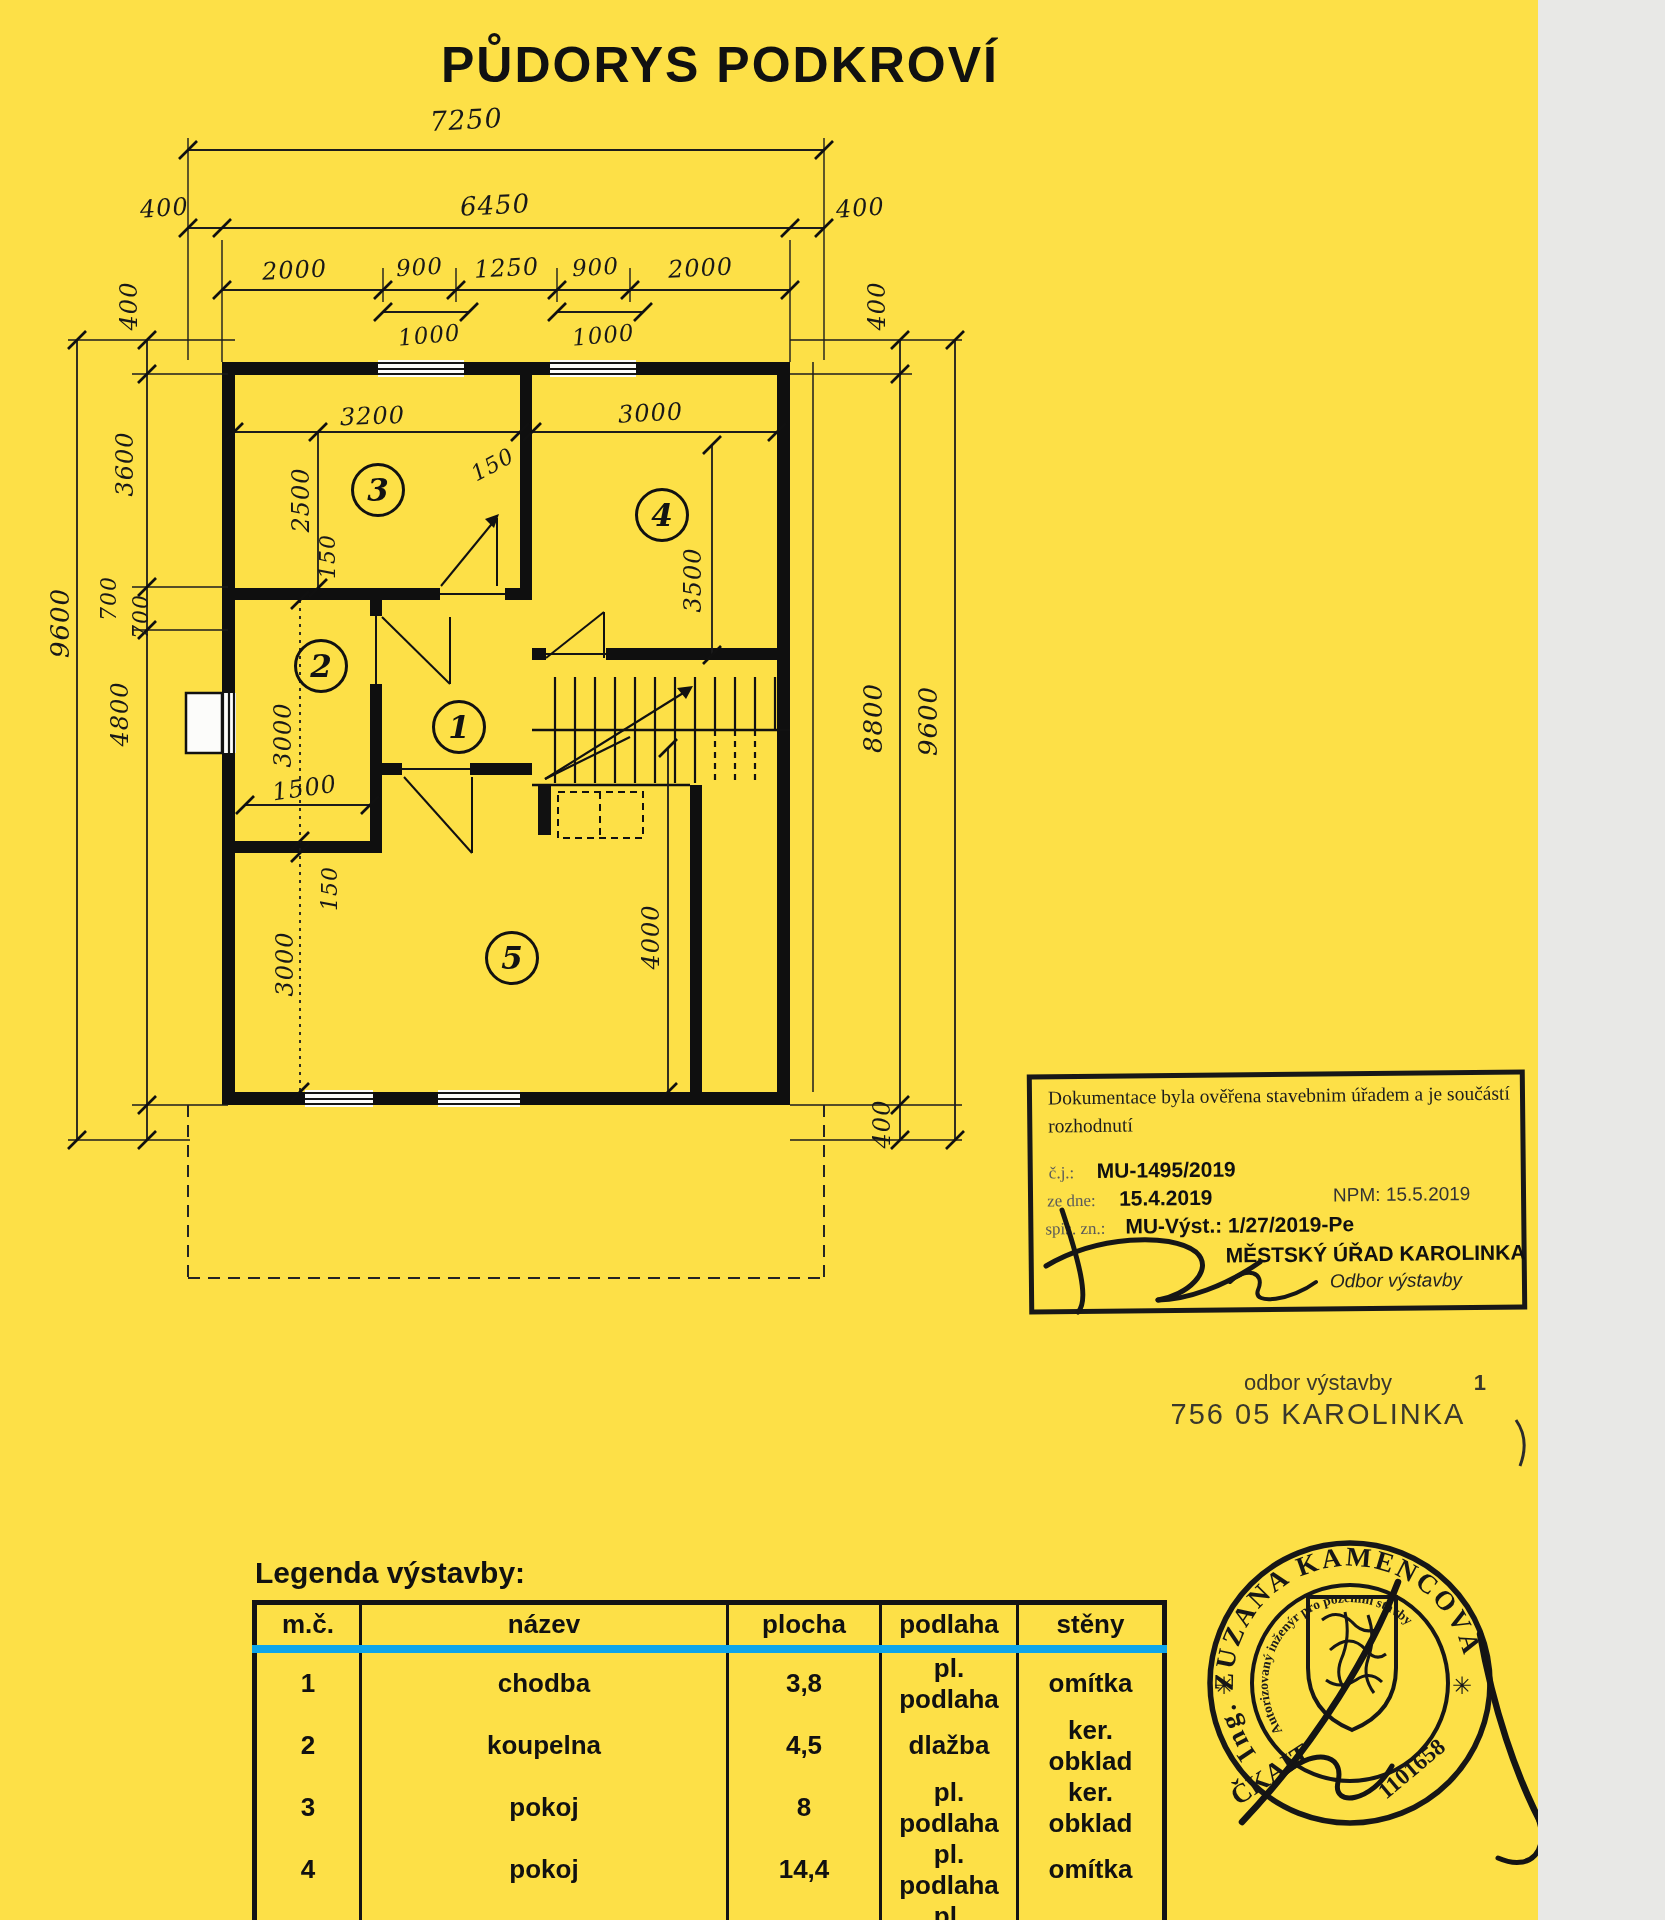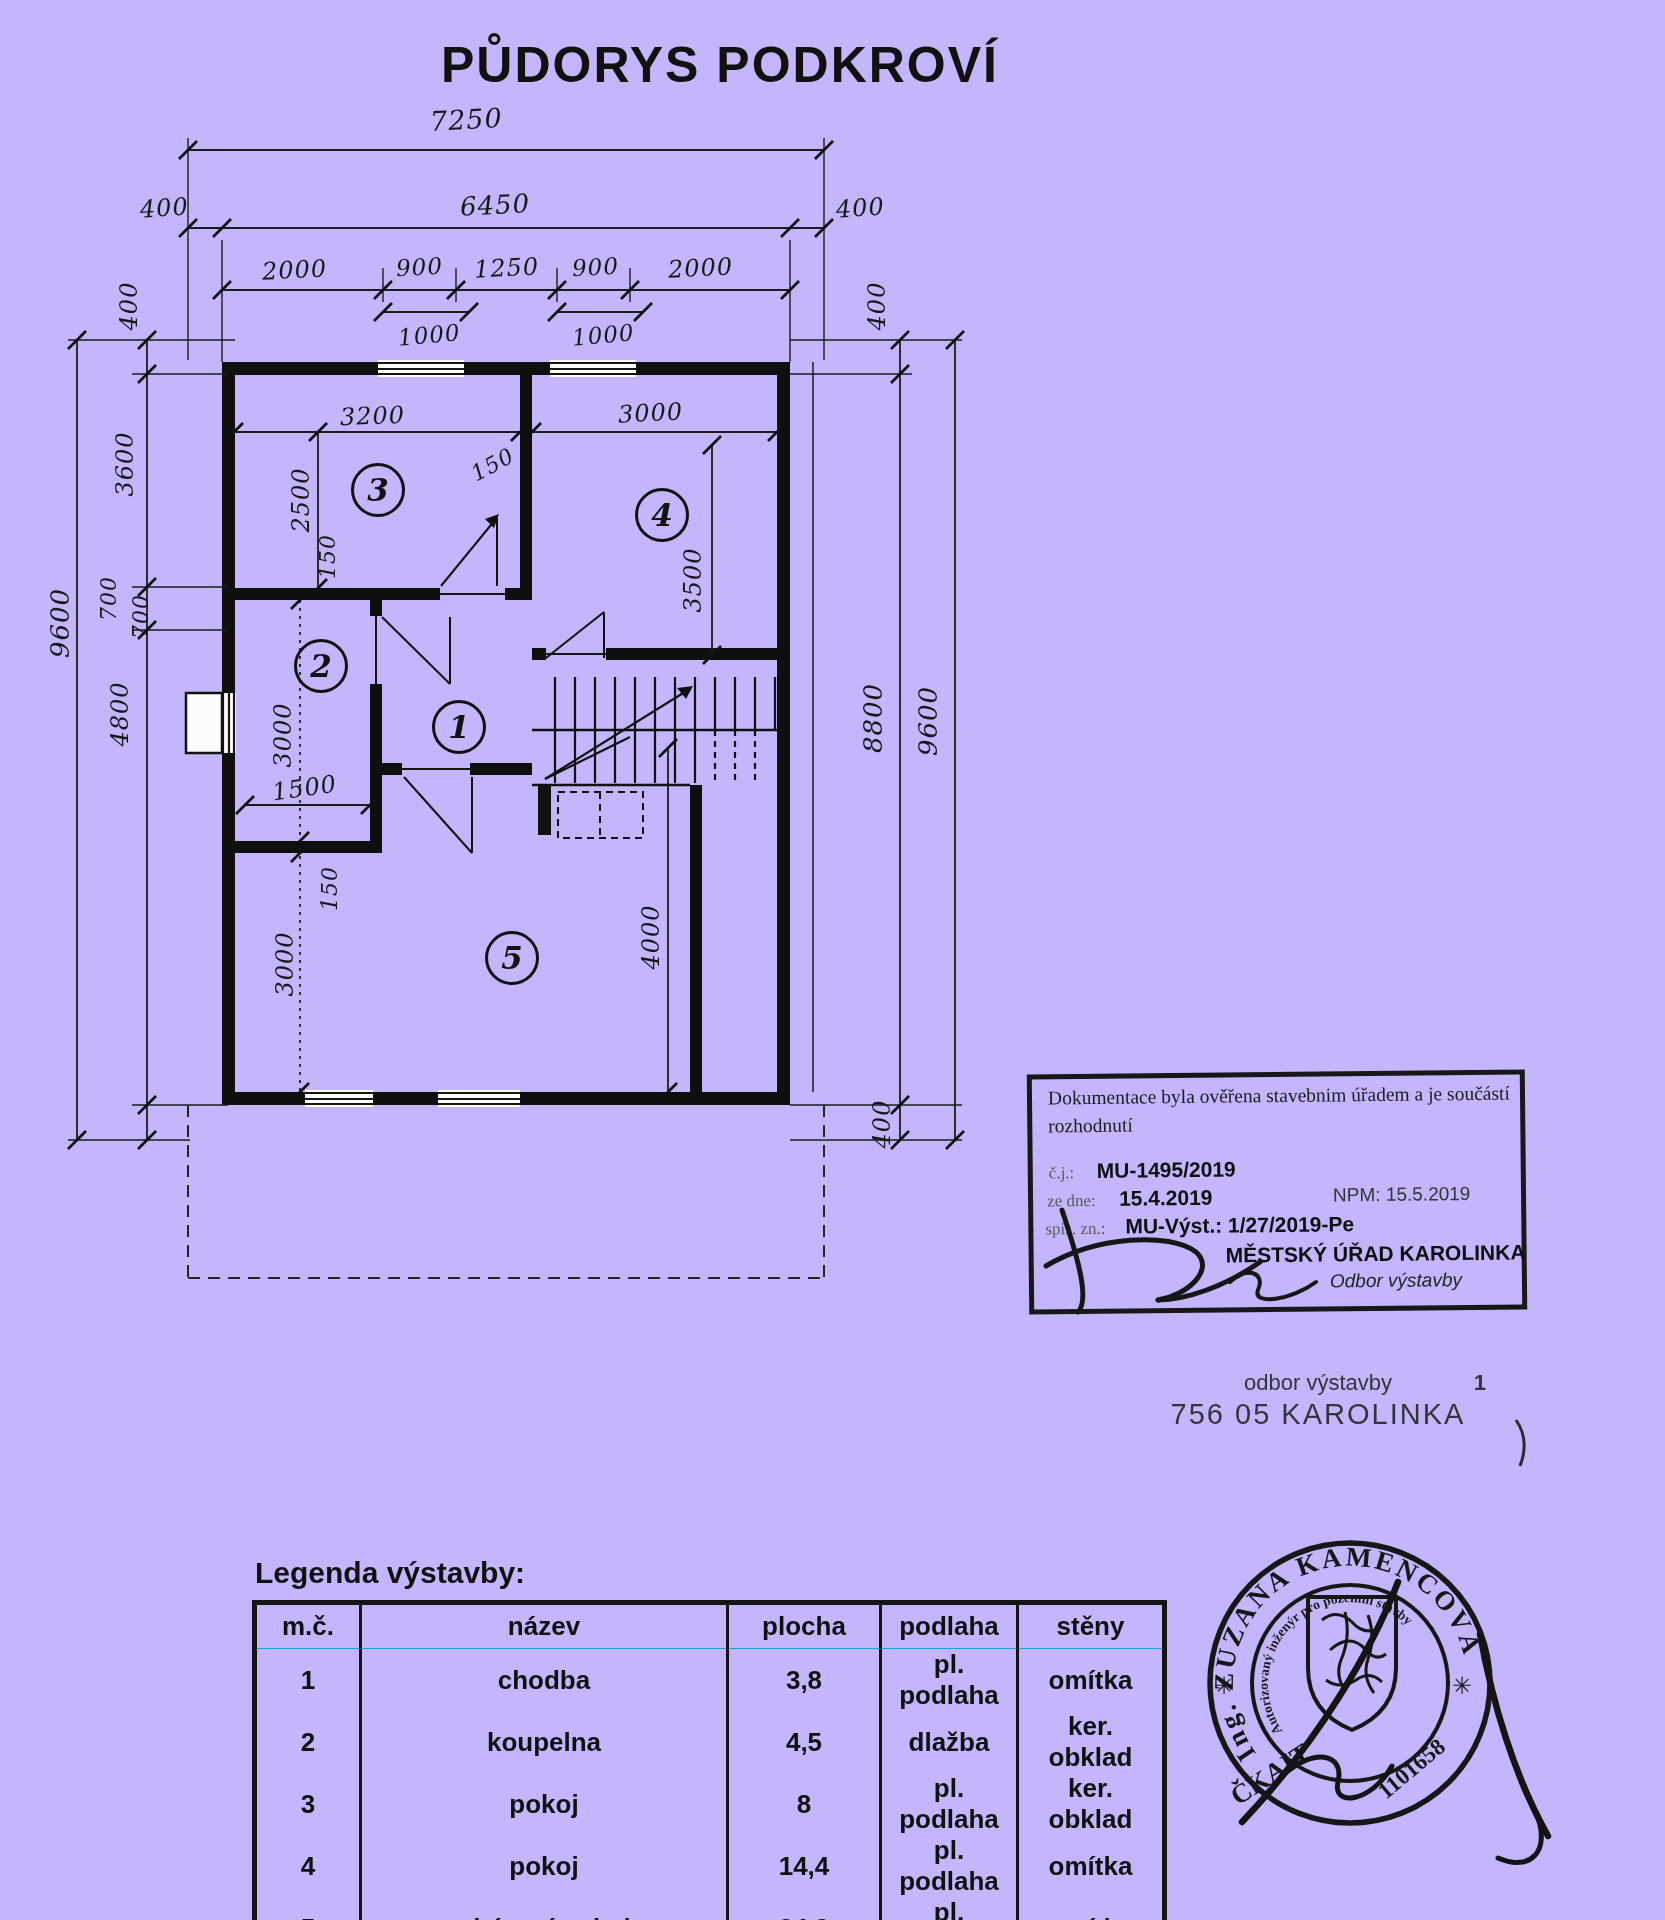--- a/index.html
+++ b/index.html
@@ -1,16 +1,16 @@
 <!DOCTYPE html>
 <html><head>
 <meta charset="utf-8">
 <style>
   html,body{margin:0;padding:0;background:#e8e8e6;}
-  .page{position:relative;width:1665px;height:1920px;background:#c4b5fd;overflow:hidden;
+  .page{position:relative;width:1538px;height:1920px;background:#fde047;overflow:hidden;
         font-family:"Liberation Sans",sans-serif;}
   .page *{box-sizing:border-box;}
   svg{position:absolute;left:0;top:0;pointer-events:none;}
   #plan-svg{z-index:1;}
   #ink-svg{z-index:6;}
   .title{position:absolute;left:440px;top:36px;width:560px;text-align:center;
          font:bold 50px "Liberation Sans",sans-serif;letter-spacing:2px;color:#111;z-index:3;}
   .d{position:absolute;font:italic 24px "DejaVu Serif",serif;color:#181818;
      white-space:nowrap;letter-spacing:1px;z-index:3;}
   .dv{transform:rotate(-90deg);}
@@ -30,21 +30,21 @@
   .stampB .b1{font:bold 33px "Liberation Sans",sans-serif;letter-spacing:4px;}
   .stampB .b2{font:22px "Liberation Sans",sans-serif;margin-top:2px;position:relative;}
   .stampB .b2 .one{position:absolute;right:2px;top:0;font-weight:bold;}
   .stampB .b3{font:29px "Liberation Sans",sans-serif;letter-spacing:2px;margin-top:2px;}
   
   .legend-title{position:absolute;left:255px;top:1556px;font:bold 30px "Liberation Sans",sans-serif;
                 color:#111;z-index:3;}
   table.legend{position:absolute;left:252px;top:1600px;width:910px;border-collapse:collapse;
                table-layout:fixed;z-index:3;font:bold 26px "Liberation Sans",sans-serif;color:#111;}
   table.legend{border:5px solid #141414;}
-  table.legend th{border-bottom:1px solid #0ea5e9;height:46px;font-weight:bold;}
+  table.legend th{border-bottom:8px solid #0ea5e9;height:46px;font-weight:bold;}
   table.legend td{height:41px;}
   table.legend th,table.legend td{border-left:3px solid #141414;padding:0 8px;text-align:center;}
   table.legend th:first-child,table.legend td:first-child{border-left:none;}
   .cc{text-align:center !important;}
 </style>
 </head>
 <body>
 
 <div class="page">
 

